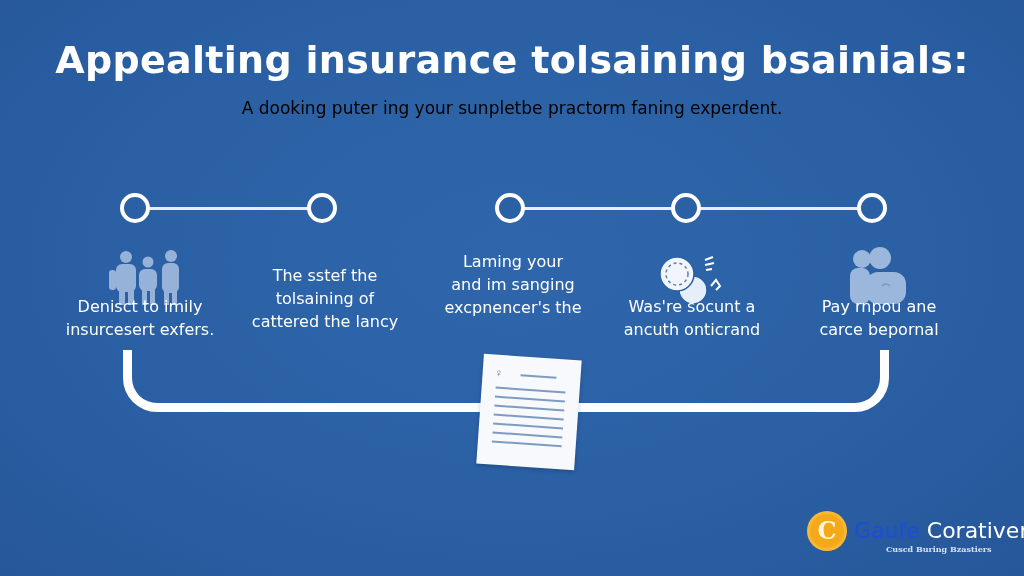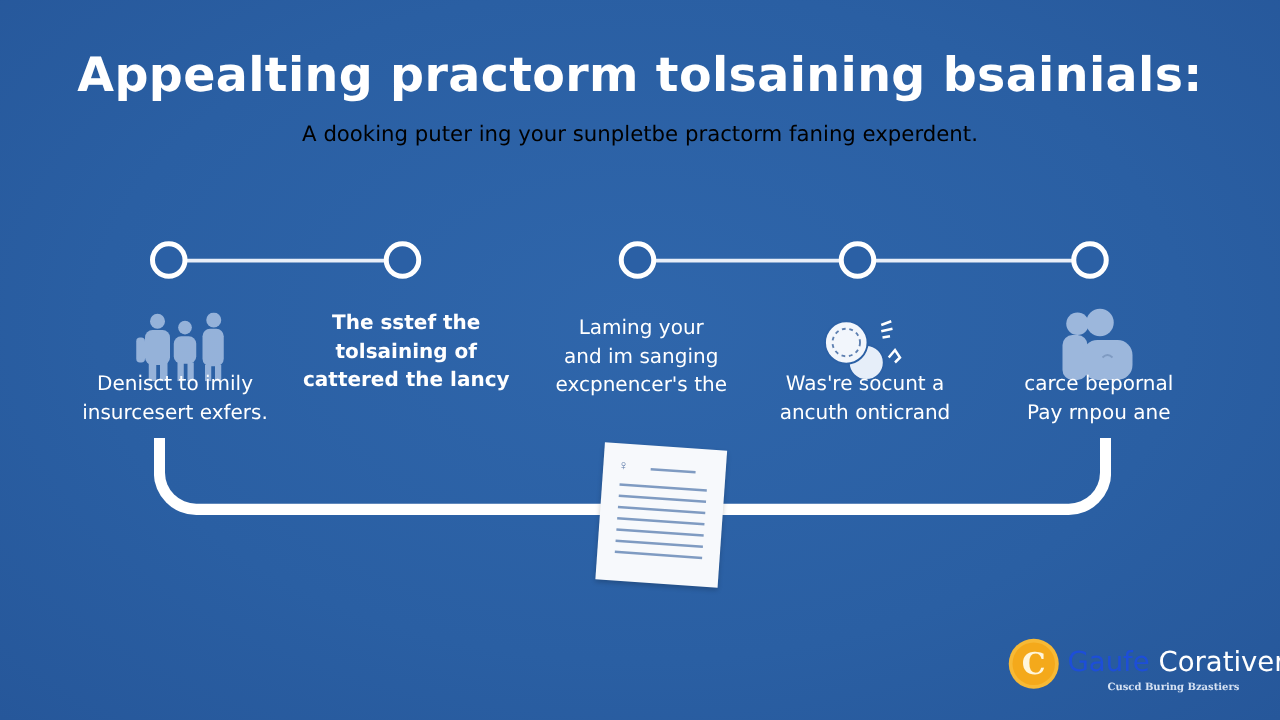--- a/index.html
+++ b/index.html
@@ -59,21 +59,21 @@
   .brand-name .a { color:#1d4ed8; }
   .brand-name .b { color:#ffffff; }
   .brand-tag {
     position:absolute; left:78px; top:34px; font-size:8px; color:#d6e2f3; white-space:nowrap;
     font-family: "DejaVu Serif", serif; font-weight:bold;
   }
 </style>
 </head>
 <body>
 
-<div class="title">Appealting practorm tolsaining bsainials:</div>
+<div class="title">Appealting insurance tolsaining bsainials:</div>
 <div class="subtitle">A dooking puter ing your sunpletbe practorm faning experdent.</div>
 
 <div class="timeline">
 
   <div class="seg" style="left:148px; width:162px;"></div>
   <div class="seg" style="left:523px; width:151px;"></div>
   <div class="seg" style="left:699px; width:161px;"></div>
 
   <div class="node" style="left:120px; top:193px;"></div>
   <div class="node" style="left:307px; top:193px;"></div>
@@ -96,21 +96,21 @@
       <rect x="58" y="13" width="17" height="30" rx="6"></rect>
       <rect x="60" y="42" width="5" height="13"></rect>
       <rect x="68" y="42" width="5" height="13"></rect>
     </g>
   </svg>
 
   <div class="step-text" style="left:40px; top:295px;">
     <div>Denisct to imily</div>
     <div>insurcesert exfers.</div>
   </div>
-  <div class="step-text" style="left:225px; top:246px;font-weight:bold;">
+  <div class="step-text" style="left:225px; top:264px;">
     <div>The sstef the</div>
     <div>tolsaining of</div>
     <div>cattered the lancy</div>
   </div>
   <div class="step-text" style="left:413px; top:250px;">
     <div>Laming your</div>
     <div>and im sanging</div>
     <div>excpnencer's the</div>
   </div>
 
@@ -131,22 +131,22 @@
     <g fill="#a9c1e3" opacity="0.9">
       <circle cx="14" cy="13" r="9"></circle>
       <rect x="2" y="22" width="20" height="36" rx="8"></rect>
       <circle cx="32" cy="12" r="11"></circle>
       <rect x="18" y="26" width="40" height="32" rx="12"></rect>
     </g>
     <path d="M34 40 q4 -4 8 0" stroke="#7f9bc2" stroke-width="1.5" fill="none"></path>
   </svg>
 
   <div class="step-text" style="left:779px; top:295px;">
+    <div>Pay rnpou ane</div>
     <div>carce bepornal</div>
-    <div>Pay rnpou ane</div>
   </div>
 
   <div class="bracket"></div>
 
   <div class="doc">
     <span class="clip">♀</span>
     <div class="line" style="left:38px; top:18px; width:36px;"></div>
     <div class="line" style="top:32px; width:70px;"></div>
     <div class="line" style="top:41px; width:70px;"></div>
     <div class="line" style="top:50px; width:70px;"></div>

